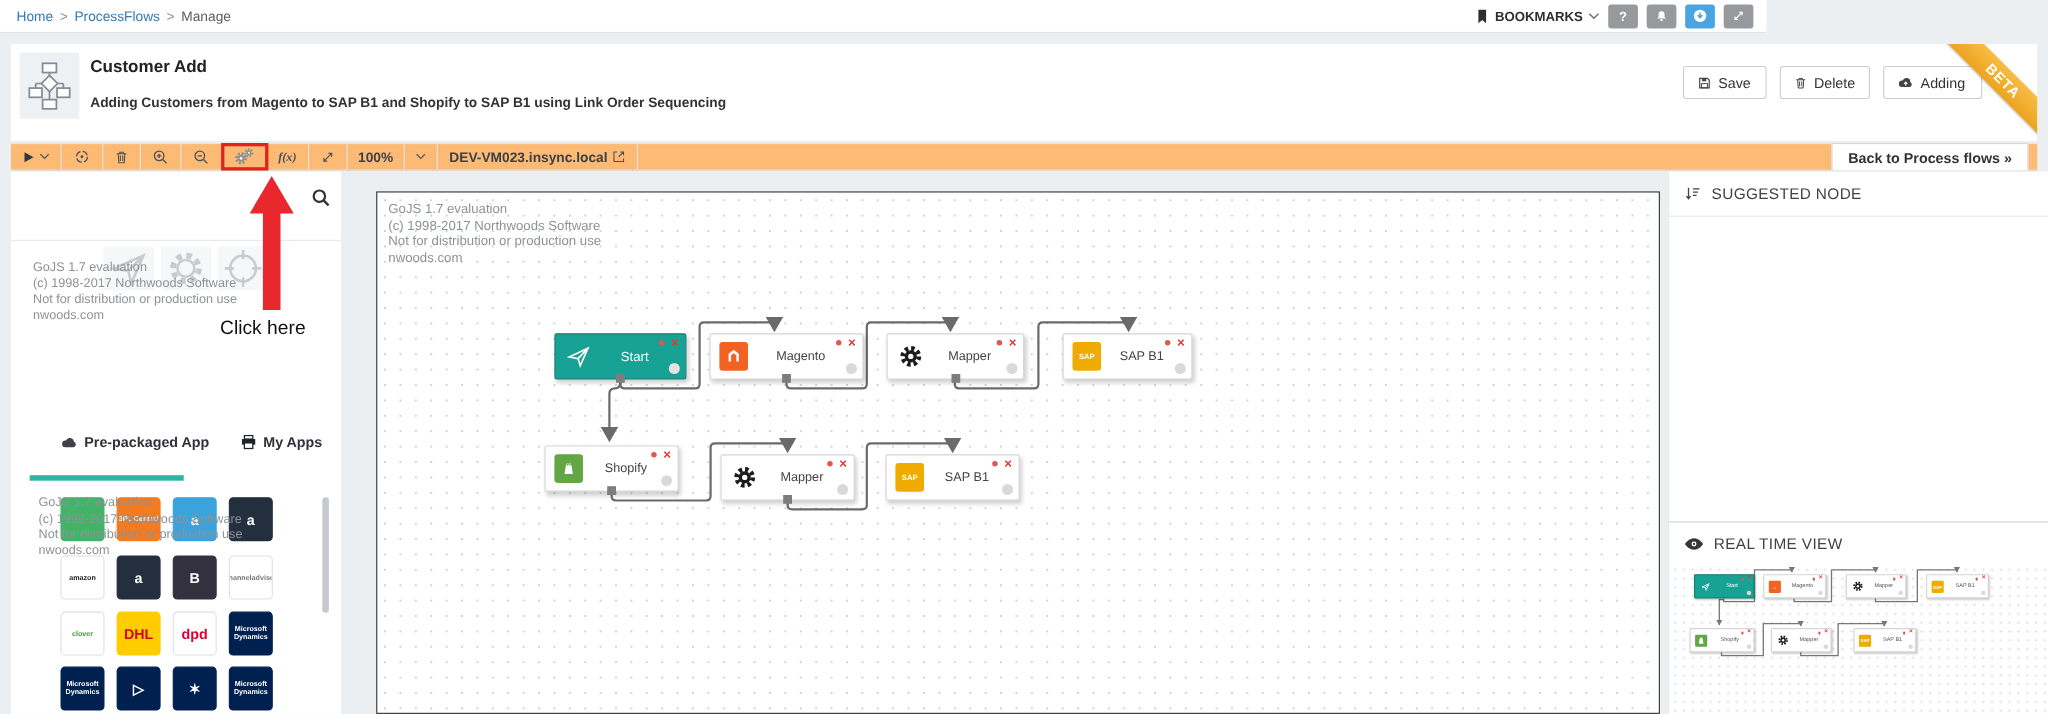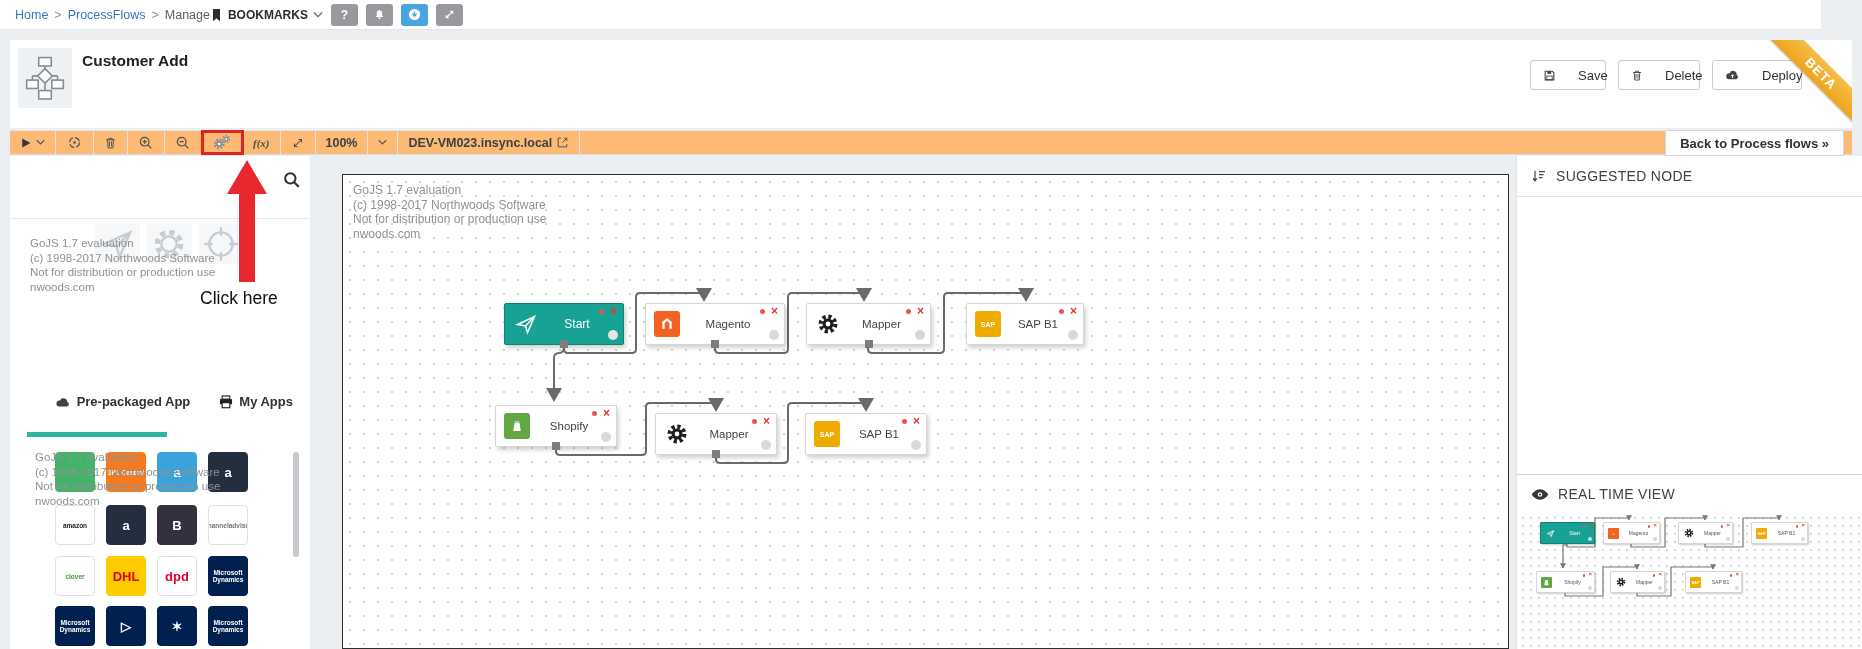--- a/index.html
+++ b/index.html
@@ -2,43 +2,43 @@
 <html><head>
 <meta charset="utf-8">
 <style>
   * { margin:0; padding:0; box-sizing:border-box; }
   html,body { width:1862px; height:649px; }
   body { position:relative; overflow:hidden; background:#eceff2;
          font-family:"Liberation Sans", sans-serif; color:#333; }
   svg { display:block; }
 
   
-  .topbar { position:absolute; left:0; top:0; width:1821px; height:30px;
+  .topbar { position:absolute; left:0; top:0; width:1606px; height:30px;
             background:#fff; border-bottom:1px solid #e2e6e9;
-            display:flex; align-items:center; justify-content:flex-start; padding:0 12px 0 15px; }
+            display:flex; align-items:center; justify-content:space-between; padding:0 12px 0 15px; }
   .crumbs { font-size:12.5px; display:flex; gap:6px; align-items:center; }
   .crumbs .lnk { color:#337ab7; cursor:pointer; }
   .crumbs .sep { color:#8a8f94; }
   .crumbs .cur { color:#5a5f63; }
   .tb-right { display:flex; align-items:center; gap:8px; }
   .bookmarks { display:flex; align-items:center; gap:5px; font-size:12px; font-weight:bold; color:#2b2f33; }
   .sqbtn { width:27px; height:22px; border-radius:3px; background:#97999c;
            display:flex; align-items:center; justify-content:center; color:#fff;
            font-size:12px; font-weight:bold; cursor:pointer; }
   .sqbtn.active { background:#49a4e2; }
 
   
   .headercard { position:absolute; left:10px; top:40px; width:1842px; height:88px; background:#fff; }
   .flowicon { position:absolute; left:8px; top:8px; width:54px; height:60px; background:#eef1f3;
               display:flex; align-items:center; justify-content:center; }
   .h-title { position:absolute; left:72px; top:12px; font-size:15.5px; font-weight:bold; color:#222; }
   .h-sub   { position:absolute; left:72px; top:46px; font-size:12.5px; font-weight:bold; color:#333; }
   .hbtn { position:absolute; top:20px; height:30px; background:#fff; border:1px solid #ccc;
           border-radius:3px; font-size:13px; color:#333; display:flex; align-items:center;
-          gap:22px; padding:0 12px; cursor:pointer; }
+          gap:6px; padding:0 12px; cursor:pointer; }
   .ribbon-wrap { position:absolute; right:0; top:0; width:92px; height:92px; overflow:hidden; pointer-events:none; }
   .ribbon { position:absolute; top:22px; right:-34px; width:130px; height:23px;
             background:linear-gradient(#f6bd45,#eda41f); transform:rotate(45deg);
             color:#fff; font-weight:bold; font-size:13px; letter-spacing:1px;
             text-align:center; line-height:23px; box-shadow:0 1px 2px rgba(0,0,0,.25); }
 
   
   .toolbar { position:absolute; left:10px; top:130px; width:1842px; height:25px;
              background:#fdba74; border-top:1px solid #e3e6e9; border-bottom:1px solid #d9dde0;
              display:flex; align-items:stretch; }
@@ -186,20 +186,21 @@
         <path d="M19 6v28M7 19h24M7 19v4M31 19v4" fill="none"></path>
         <rect x="13" y="1.5" width="12" height="8"></rect>
         <path d="M19 12l7 7-7 7-7-7z"></path>
         <rect x="1.5" y="23" width="11" height="8"></rect>
         <rect x="25.5" y="23" width="11" height="8"></rect>
         <rect x="13" y="33" width="12" height="8"></rect>
       </g>
     </svg>
   </div>
   <div class="h-title">Customer Add</div>
+  <div class="h-sub">Adding Customers from Magento to SAP B1 and Shopify to SAP B1 using Link Order Sequencing</div>
 
   <div class="hbtn" style="left:1520px; width:76px;">
     <span>
         <svg width="13" height="13" viewBox="0 0 24 24">
           <path d="M4 4h13l3 3v13H4z" fill="none" stroke="#444" stroke-width="2"></path>
           <rect x="8" y="4" width="7" height="5" fill="#444"></rect>
           <rect x="7" y="13" width="10" height="7" fill="none" stroke="#444" stroke-width="1.6"></rect>
         </svg>
       </span>
     <span>Save</span>
@@ -212,21 +213,21 @@
       </span>
     <span>Delete</span>
   </div>
   <div class="hbtn" style="left:1702px; width:90px;">
     <span>
         <svg width="15" height="12" viewBox="0 0 24 20">
           <path d="M6.5 17a5 5 0 1 1 .8-9.95A6 6 0 0 1 18.9 9.5 4 4 0 0 1 18 17H6.5z" fill="#444"></path>
           <path d="M12 15v-5M9.6 12 12 9.4l2.4 2.6" stroke="#fff" stroke-width="1.6" fill="none"></path>
         </svg>
       </span>
-    <span>Deploy</span>
+    <span>Adding</span>
   </div>
 
   <div class="ribbon-wrap">
     <div class="ribbon">BETA</div>
   </div>
 </div>
 
 <div class="toolbar">
   <div class="cell">
     <span>

